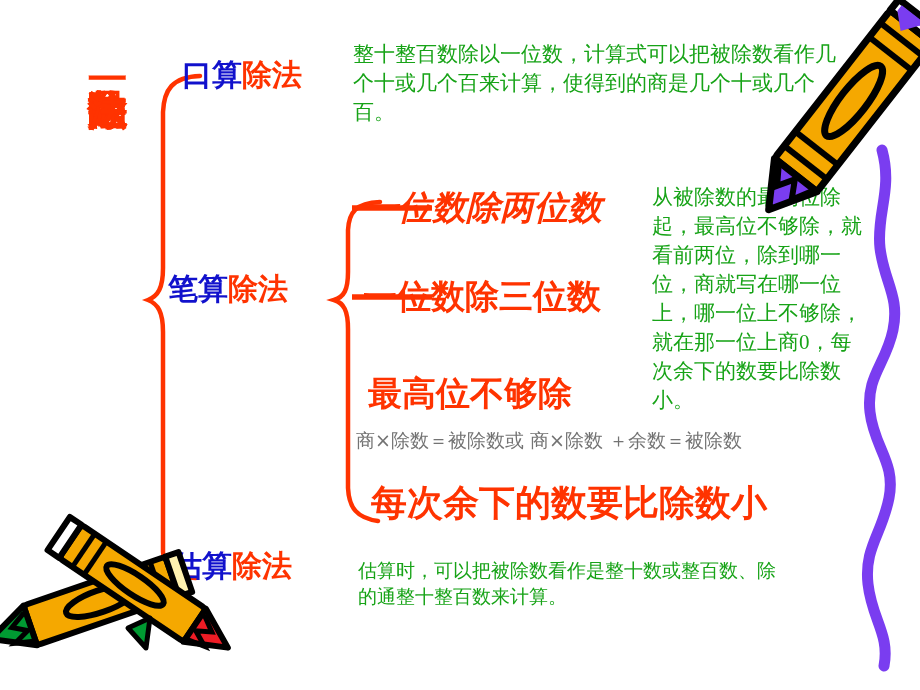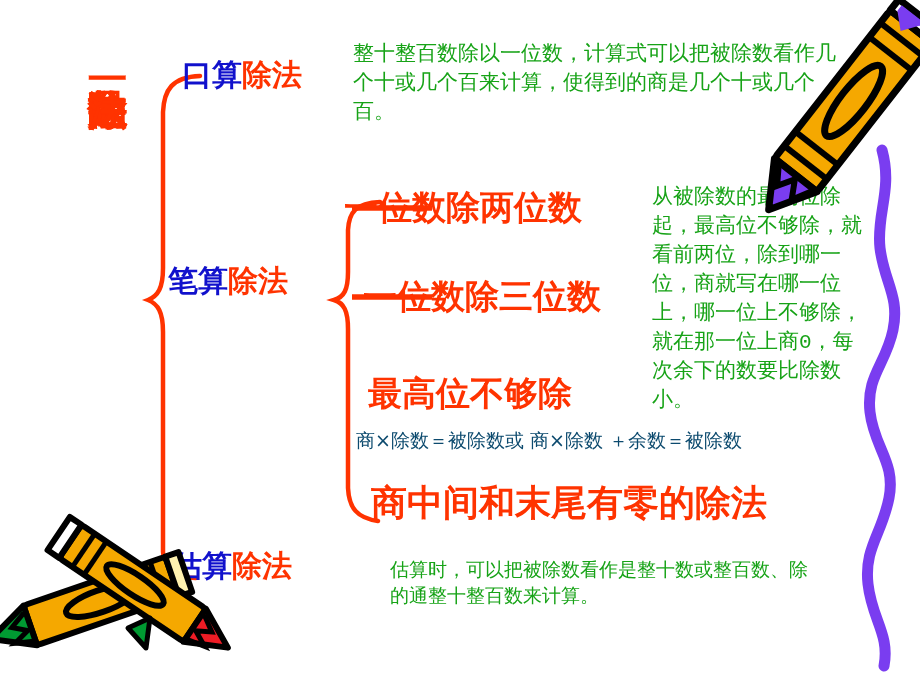--- a/index.html
+++ b/index.html
@@ -57,30 +57,29 @@
   }
   .sub-item.big {
     font-size: 36px;
   }
 
   .green-para {
     position: absolute;
     color: #17a317;
     font-size: 21px;
     line-height: 29px;
-    font-family: Liberation Mono, monospace;
+    font-family: Liberation Serif, serif;
   }
   .green-para.small {
     font-size: 19px;
     line-height: 26px;
-    margin-left: 32px;
   }
   .green-line {
     position: absolute;
-    color: #0c4a6e;
+    color: #737373;
     font-size: 19px;
     line-height: 24px;
     white-space: nowrap;
     font-family: "DejaVu Sans", "Liberation Sans", sans-serif;
   }
 
   
   .layer {
     position: absolute;
     left: 0;
@@ -128,33 +127,33 @@
 
   <div class="txt">
 
     <div class="vtitle">除数是一位数的除法</div>
 
     <div class="branch-label" style="left:182px; top:56px;">
       <span class="seg-blue">口算</span><span class="seg-red">除法</span>
     </div>
     <div class="green-para" style="left:353px; top:40px; width:500px;">整十整百数除以一位数，计算式可以把被除数看作几个十或几个百来计算，使得到的商是几个十或几个百。</div>
 
-    <div class="branch-label" style="left:168px; top:262px;">
+    <div class="branch-label" style="left:168px; top:270px;">
       <span class="seg-blue">笔算</span><span class="seg-red">除法</span>
     </div>
 
-    <div class="sub-item" style="left:344px; top:188px;">一位数除两位数</div>
+    <div class="sub-item" style="left:364px; top:188px;font-style:italic;">一位数除两位数</div>
 
     <div class="sub-item" style="left:363px; top:277px;">一位数除三位数</div>
 
     <div class="sub-item" style="left:368px; top:374px;">最高位不够除</div>
 
     <div class="green-line" style="left:356px; top:428px;">商×除数＝被除数或 商×除数 ＋余数＝被除数</div>
 
-    <div class="sub-item big" style="left:371px; top:484px;">商中间和末尾有零的除法</div>
+    <div class="sub-item big" style="left:371px; top:484px;">每次余下的数要比除数小</div>
 
     <div class="green-para" style="left:652px; top:183px; width:218px;">从被除数的最高位除起，最高位不够除，就看前两位，除到哪一位，商就写在哪一位上，哪一位上不够除，就在那一位上商0，每次余下的数要比除数小。</div>
 
     <div class="branch-label" style="left:172px; top:547px;">
       <span class="seg-blue">估算</span><span class="seg-red">除法</span>
     </div>
     <div class="green-para small" style="left:358px; top:558px; width:420px;">估算时，可以把被除数看作是整十数或整百数、除的通整十整百数来计算。</div>
 
   </div>
 

